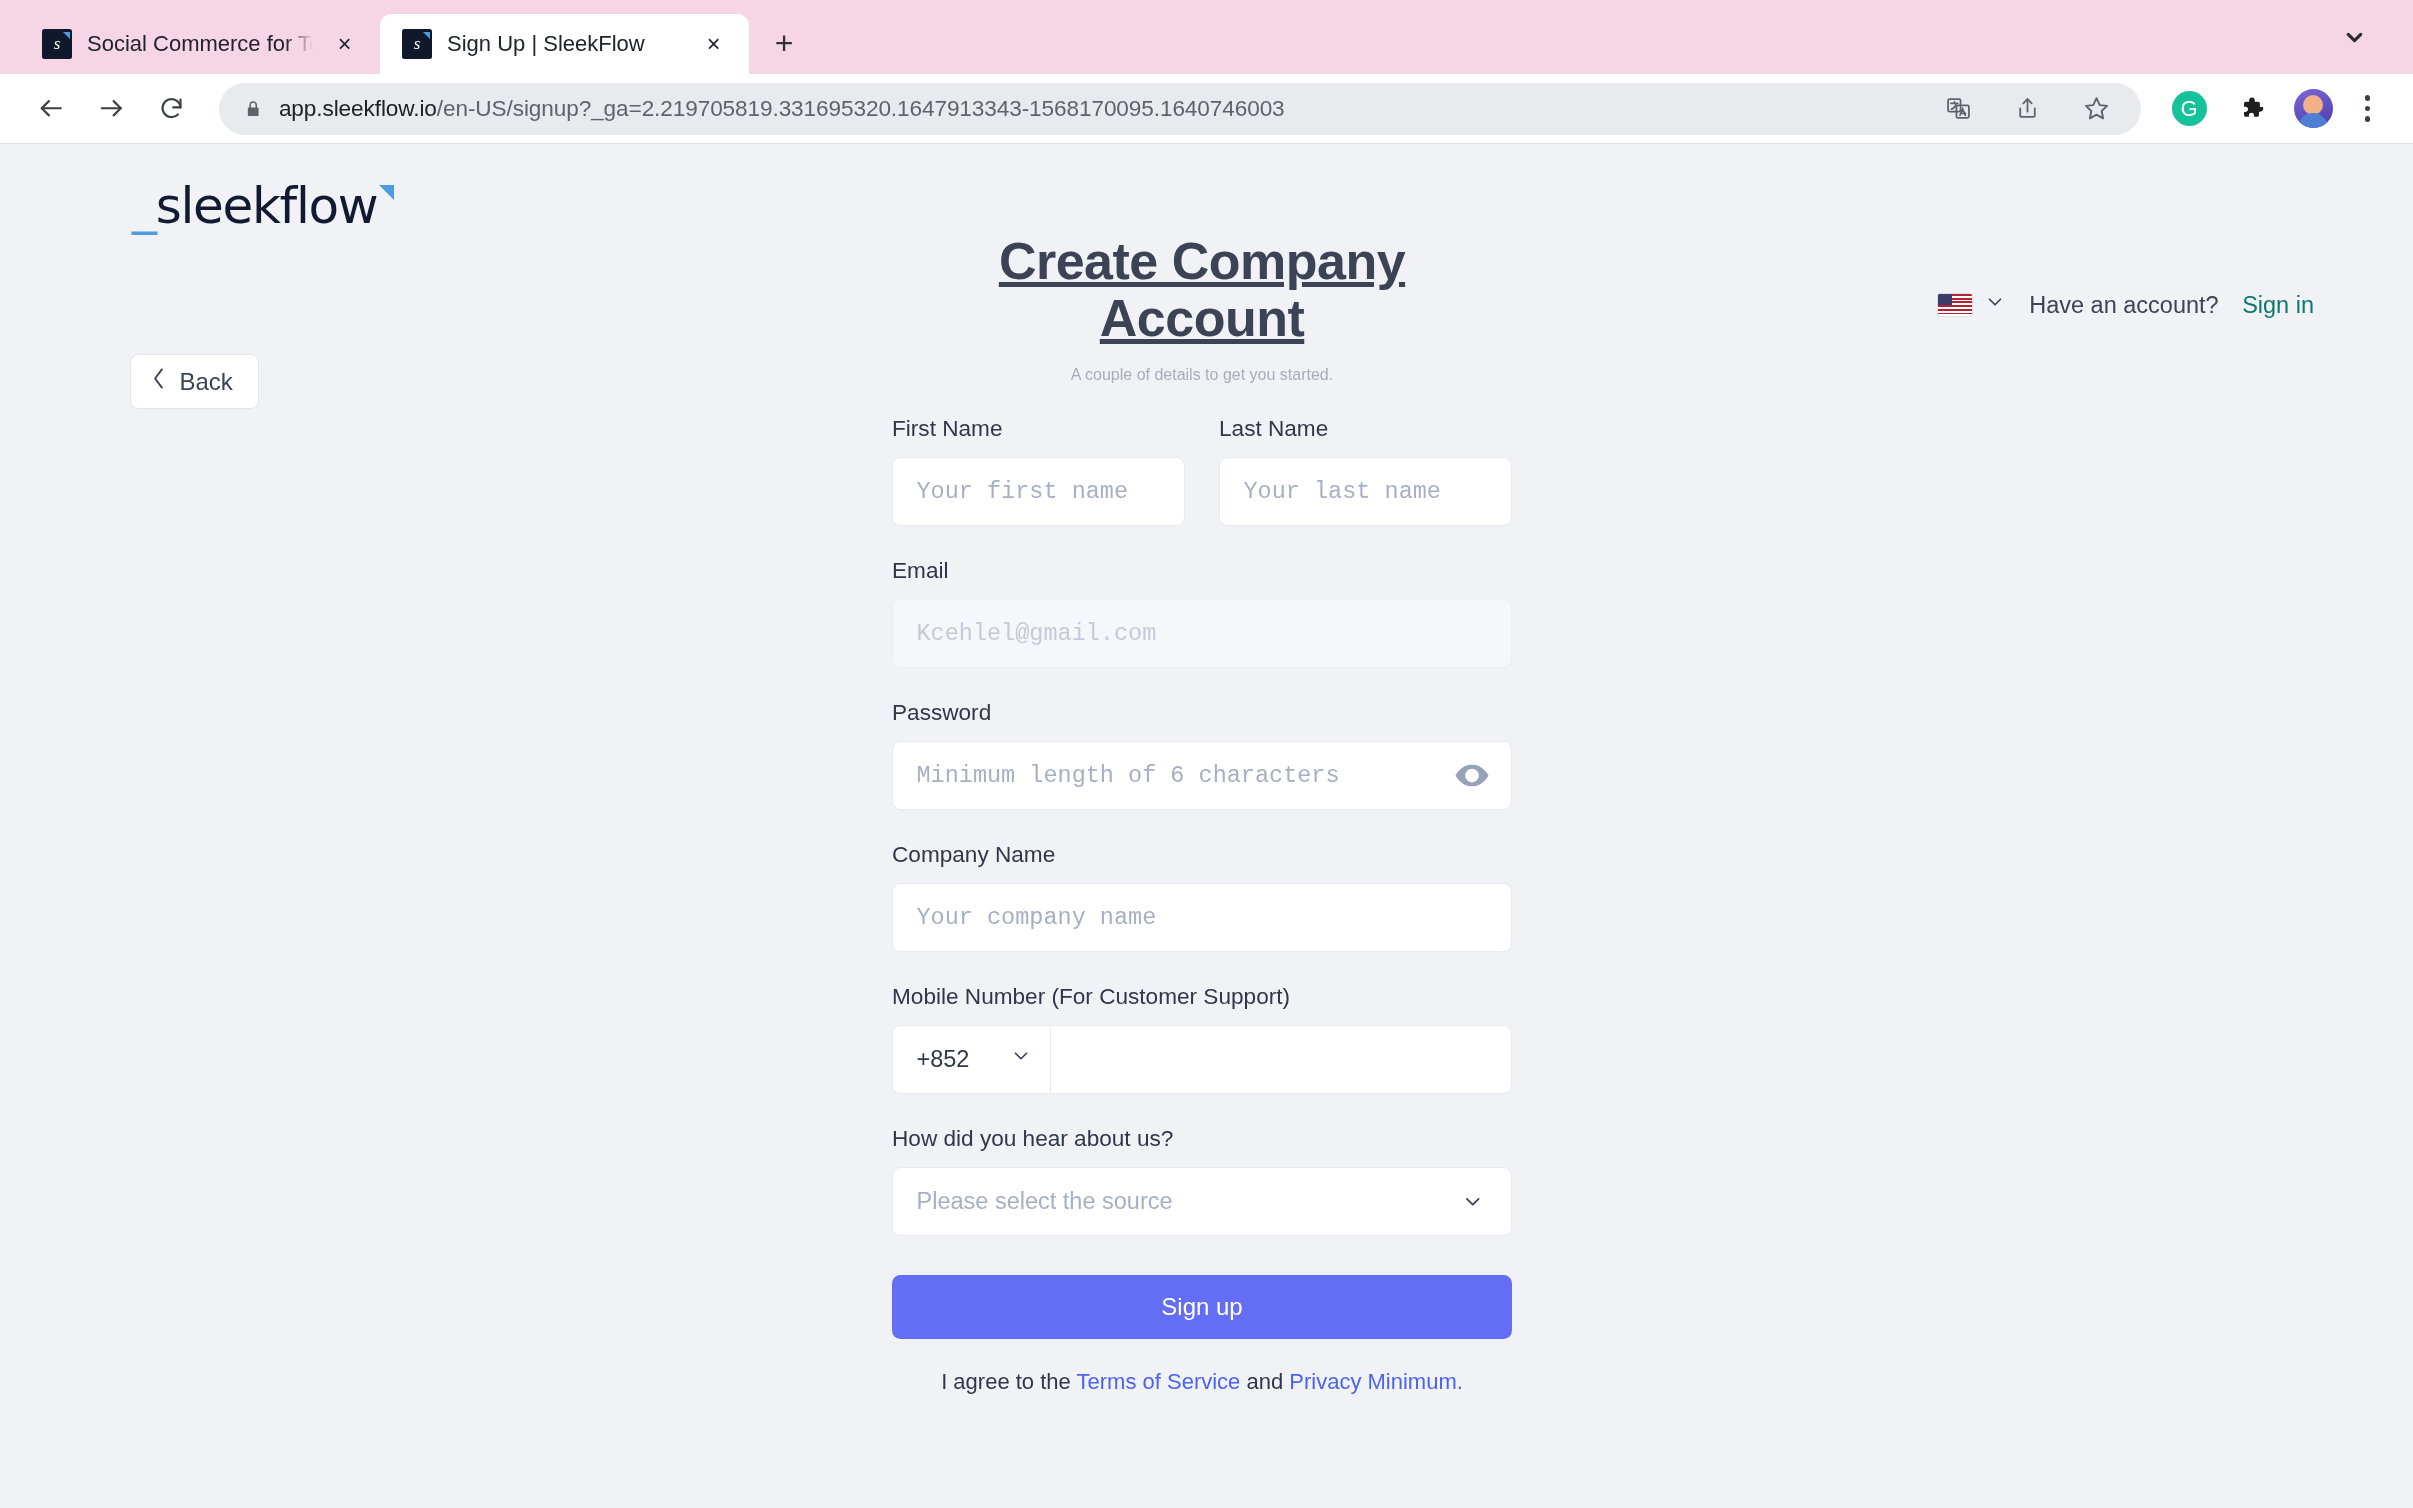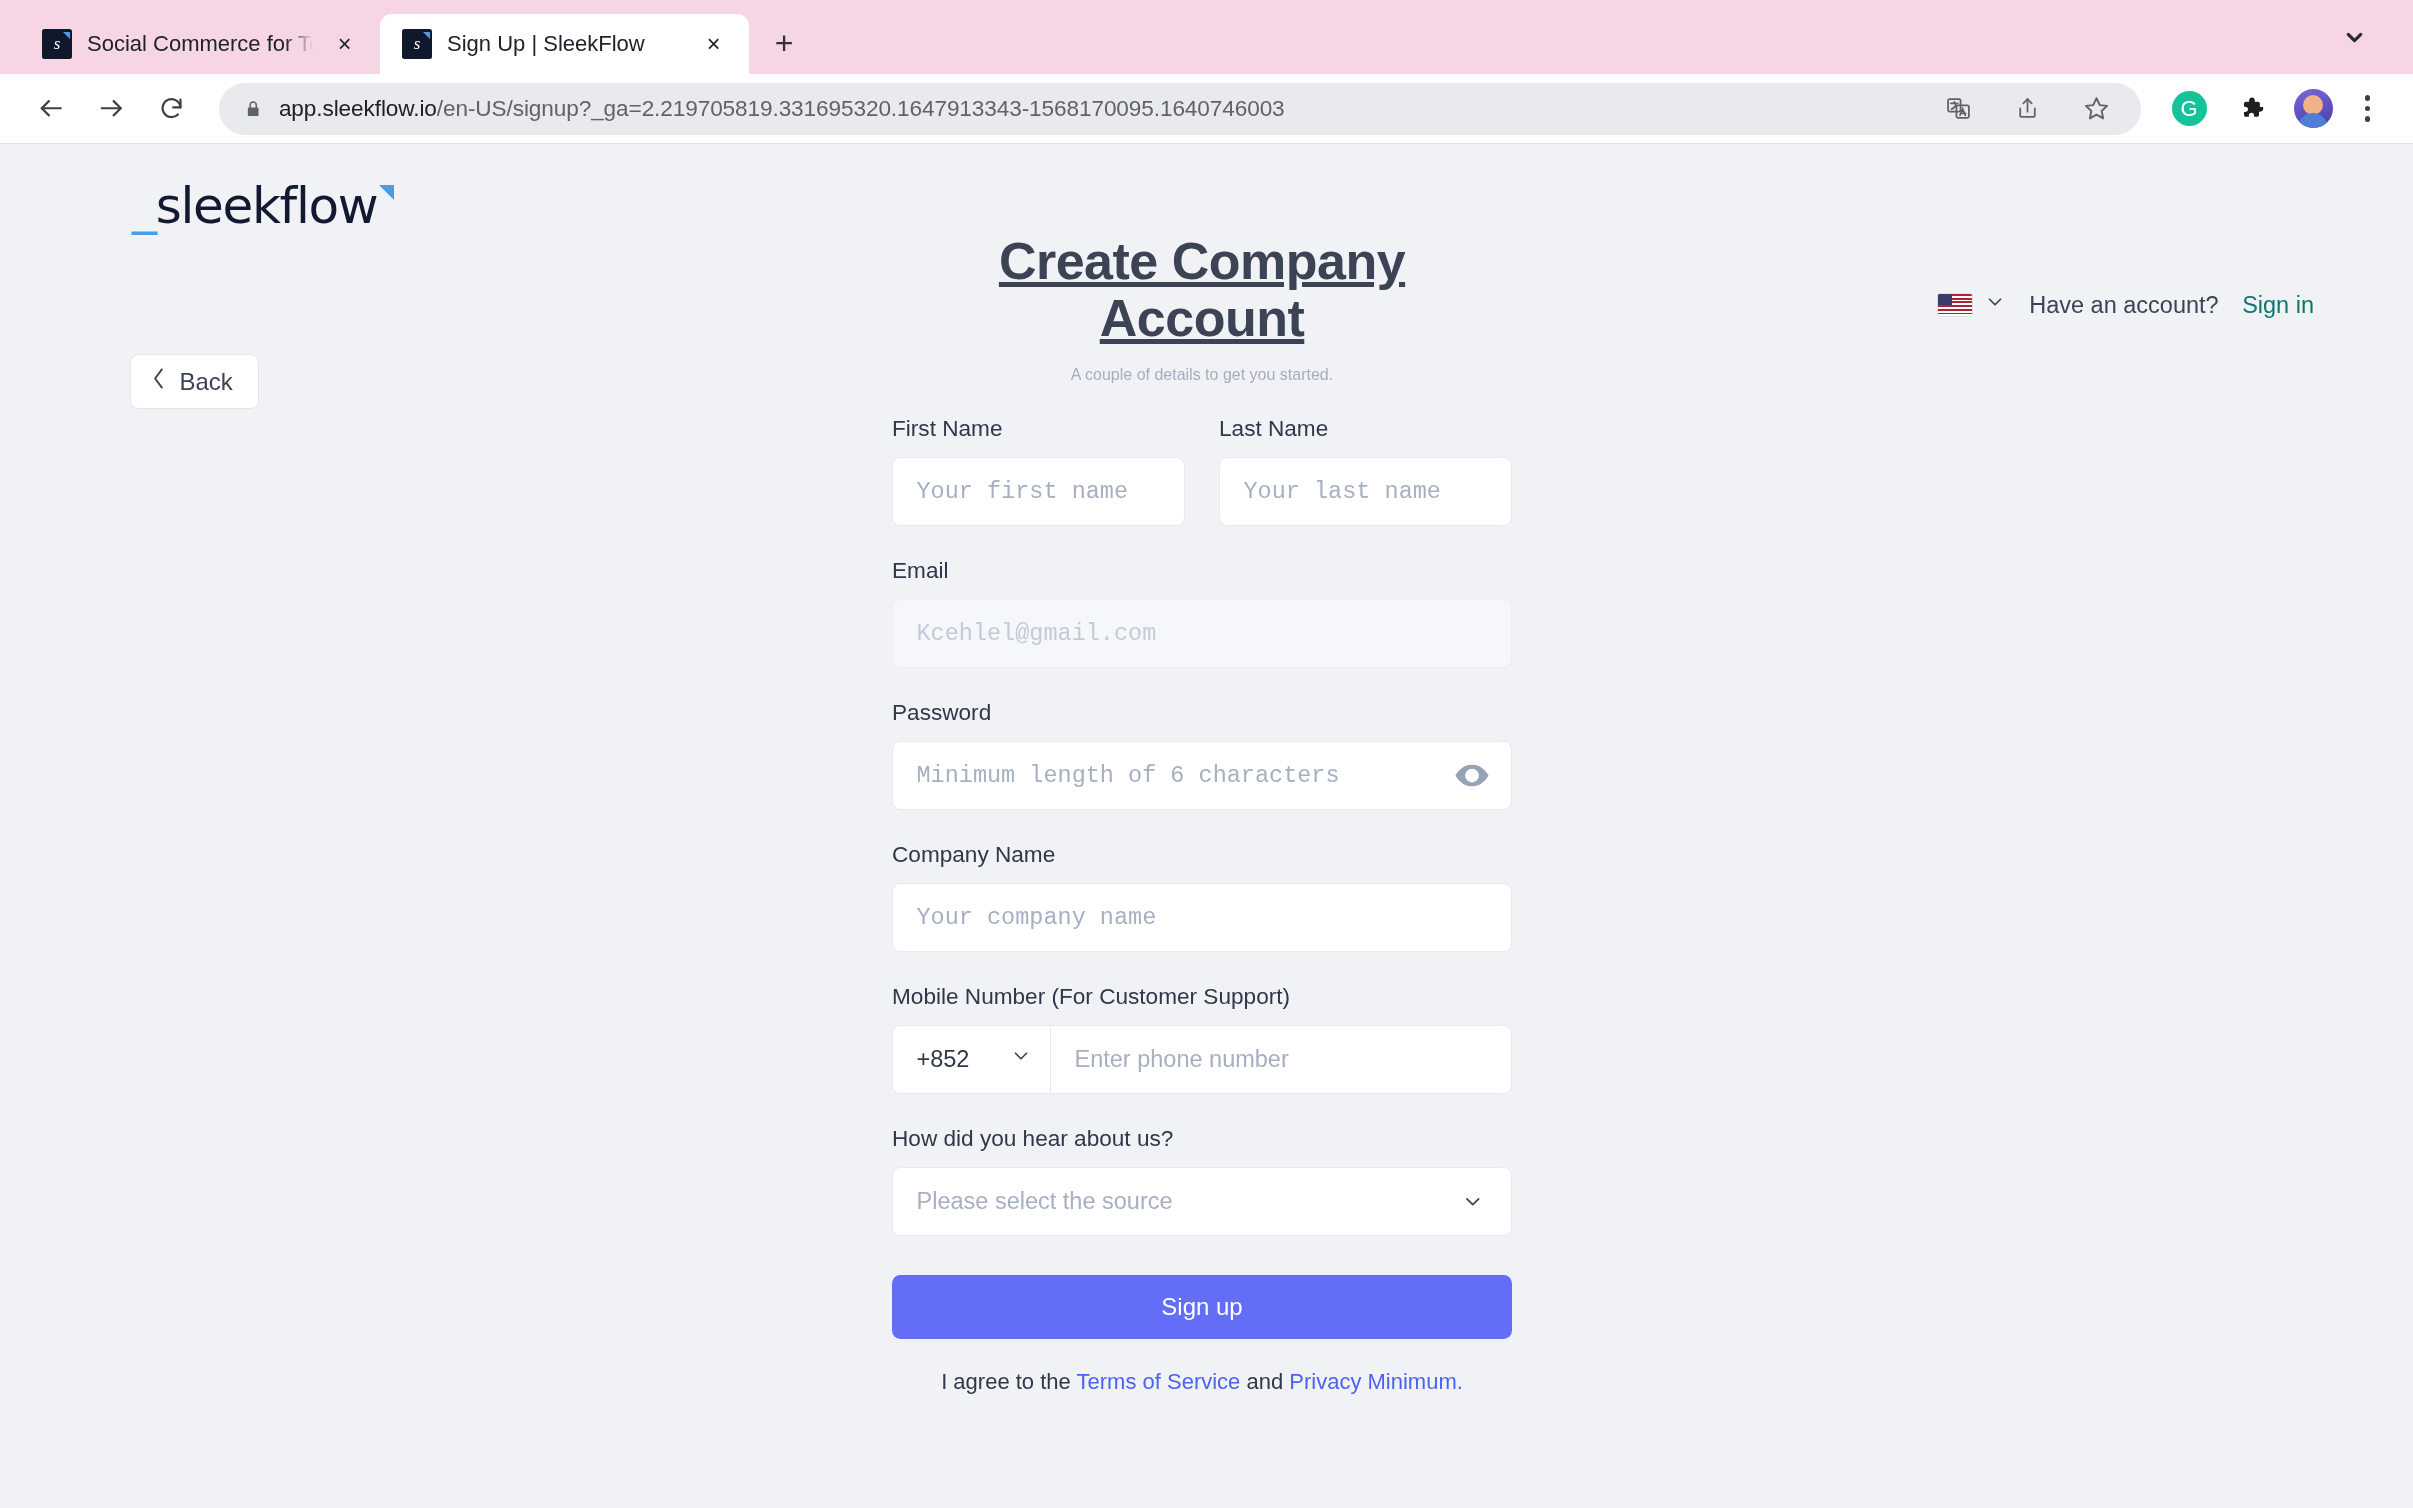--- a/index.html
+++ b/index.html
@@ -585,21 +585,20 @@
         <label class="label">Mobile Number (For Customer Support)</label>
         <div class="phone-group">
           <div class="cc">
             <span>+852</span>
             <span>
               <svg width="22" height="22" viewBox="0 0 24 24" fill="none" stroke="#3b4355" stroke-width="1.8" stroke-linecap="round" stroke-linejoin="round">
                   <polyline points="6 9 12 15 18 9"></polyline>
                 </svg>
             </span>
           </div>
-          <input class="phone-input" type="text" placeholder="Enter phone number" style="">
         </div>
       </div>
 
       <div class="field">
         <label class="label">How did you hear about us?</label>
         <div class="input-wrap">
           <div class="select-box">
             <span>Please select the source</span>
           </div>
           <span class="chev-btn">

